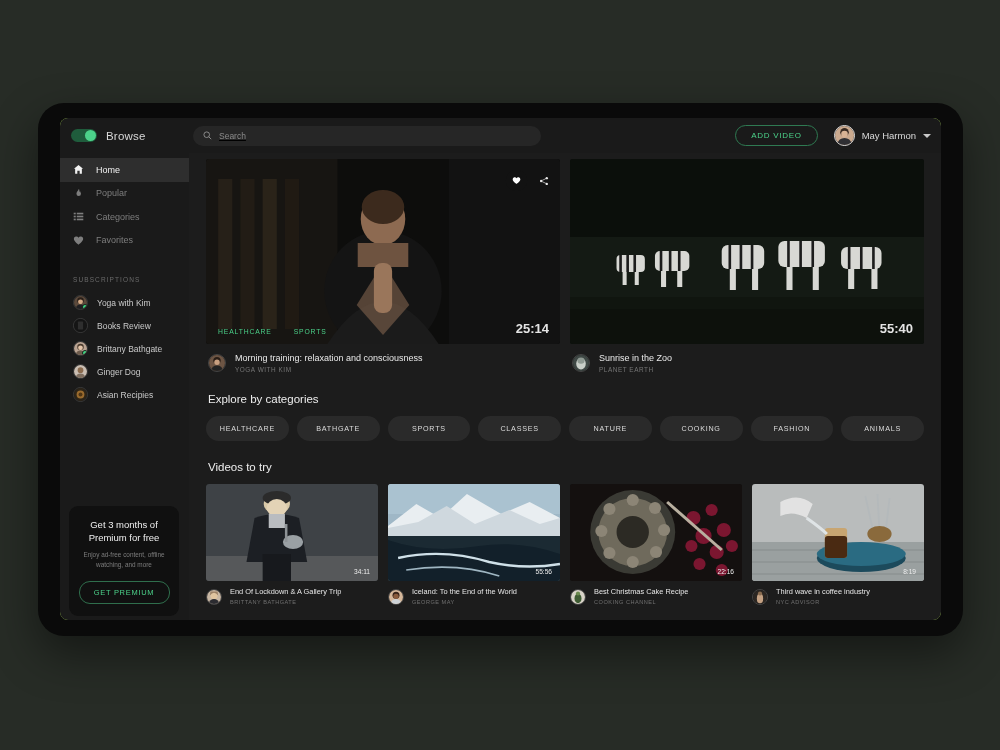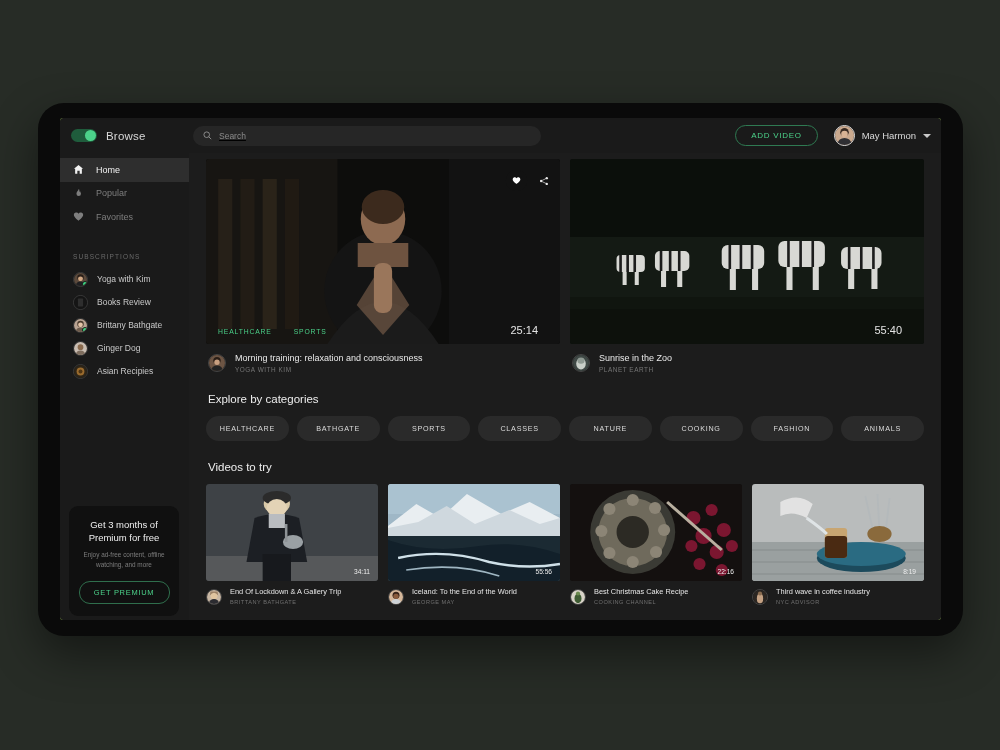--- a/index.html
+++ b/index.html
@@ -18,21 +18,21 @@
     width: 925px; height: 533px;
     background: #0a0a0a;
     border-radius: 26px;
     padding: 15px 22px 16px 22px;
     box-shadow: 0 18px 46px rgba(0,0,0,0.45);
   }
   #app-window {
     position: relative;
     width: 100%; height: 100%;
     background: #bef264;
-    border-radius: 3px;
+    border-radius: 8px;
     overflow: hidden;
     display: flex;
     flex-direction: column;
   }
 
   
   #topbar {
     height: 35px;
     background: #1a1a1a;
     display: flex;
@@ -213,22 +213,22 @@
     display: flex; align-items: center; justify-content: center;
     cursor: pointer; border: none;
   }
   .share-btn { background: none; border: none; cursor: pointer; display:flex; }
   .tag-row {
     position: absolute; left: 12px; bottom: 9px;
     display: flex; gap: 22px;
   }
   .tag { color: #4cd28a; font-size: 6.8px; letter-spacing: .85px; }
   .duration {
-    position: absolute; right: 22px; bottom: 8px;
-    color: #e4e4e4; font-size: 11px;
+    position: absolute; right: 11px; bottom: 8px;
+    color: #e4e4e4; font-size: 13px; font-weight: bold;
   }
   .meta-row {
     display: flex; align-items: center; gap: 9px;
     padding: 9px 2px 0 2px;
   }
   .meta-av {
     width: 18px; height: 18px; border-radius: 50%;
     overflow: hidden; flex: none; border: 1px solid #444;
   }
   .meta-title { color: #e9e9e9; font-size: 9px; line-height: 1.25; }
@@ -331,20 +331,33 @@
 
         <div class="nav-item">
           <span class="ic">
             <svg width="11" height="11" viewBox="0 0 16 16">
                 <path d="M8.4 1C8.4 4 5 4.6 5 8.5a3.3 3.3 0 0 0 6.6 0c0-2.2-1.4-3-1.4-4.6 0 1.1-.8 1.6-1.3 1.6.8-1.4.4-3.4-.5-4.5z" fill="#7e7e7e"></path>
               </svg>
           </span>
           <span>Popular</span>
         </div>
 
+        <div class="nav-item">
+          <span class="ic">
+            <svg width="11" height="11" viewBox="0 0 16 16">
+              <rect x="1" y="2.5" width="3" height="2.4" fill="#7e7e7e"></rect>
+                <rect x="5.5" y="2.5" width="9.5" height="2.4" fill="#7e7e7e"></rect>
+              <rect x="1" y="6.8" width="3" height="2.4" fill="#7e7e7e"></rect>
+                <rect x="5.5" y="6.8" width="9.5" height="2.4" fill="#7e7e7e"></rect>
+              <rect x="1" y="11.1" width="3" height="2.4" fill="#7e7e7e"></rect>
+                <rect x="5.5" y="11.1" width="9.5" height="2.4" fill="#7e7e7e"></rect>
+            </svg>
+          </span>
+          <span>Categories</span>
+        </div>
 
         <div class="nav-item">
           <span class="ic">
             <svg width="11" height="11" viewBox="0 0 16 16">
                 <path d="M8 14S1.2 9.8 1.2 5.6A3.6 3.6 0 0 1 8 4a3.6 3.6 0 0 1 6.8 1.6C14.8 9.8 8 14 8 14z" fill="#7e7e7e"></path>
               </svg>
           </span>
           <span>Favorites</span>
         </div>
 

